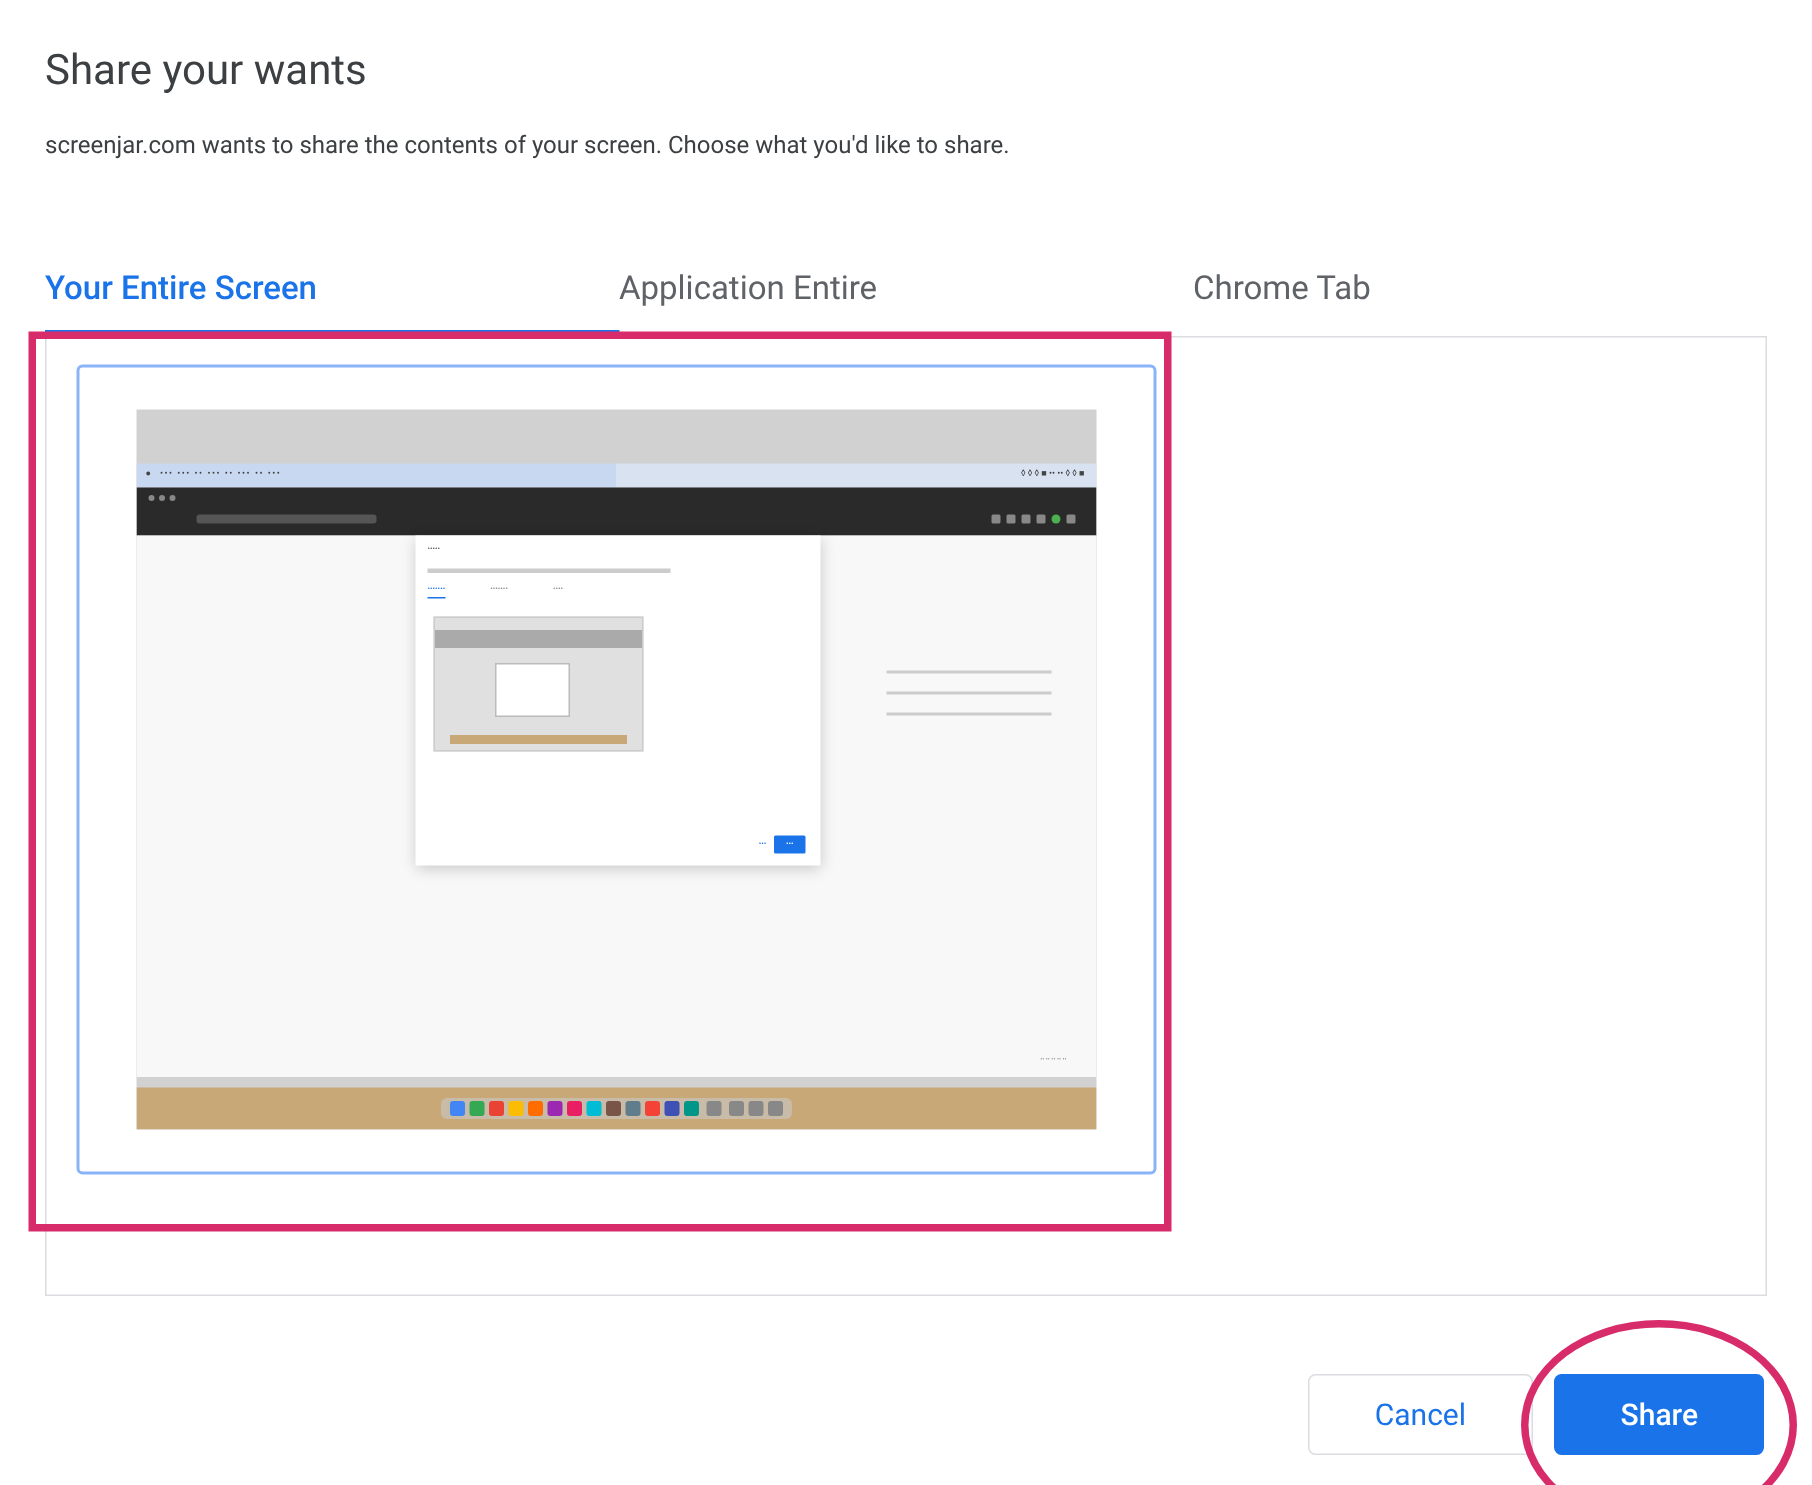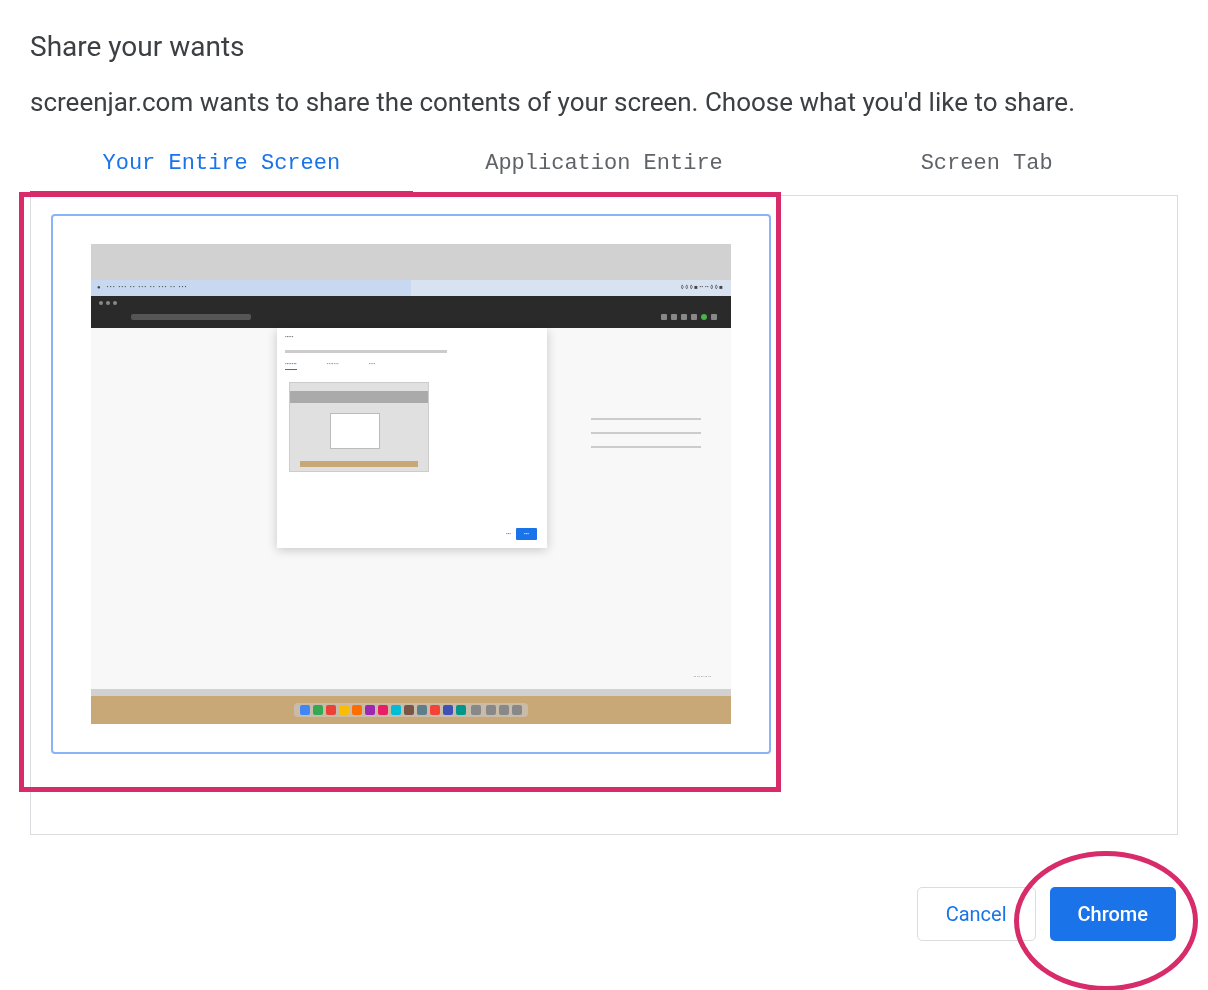--- a/index.html
+++ b/index.html
@@ -15,37 +15,36 @@
       height: 990px;
       padding: 30px;
     }
     .dialog-title {
       font-size: 28px;
       font-weight: 400;
       color: #3c4043;
       margin-bottom: 24px;
     }
     .dialog-desc {
-      font-size: 26px;
+      font-size: 16px;
       color: #3c4043;
-      margin-bottom: 24px;
+      margin-bottom: 64px;
     }
     .tabs {
       display: flex;
       border-bottom: 1px solid transparent;
     }
     .tab {
       flex: 1;
-      text-align: center;
+      text-align: left;
       font-size: 22px;
       padding: 10px 0 18px 0;
       color: #5f6368;
       cursor: pointer;
       position: relative;
-      font-family: Liberation Mono, monospace;
     }
     .tab.active {
       color: #1a73e8;
       font-weight: 500;
     }
     .tab.active::after {
       content: "";
       position: absolute;
       bottom: 0;
       left: 0;
@@ -303,21 +302,21 @@
     .button-row {
       display: flex;
       justify-content: flex-end;
       gap: 14px;
       margin-top: 52px;
       padding-right: 2px;
       position: relative;
     }
     .btn {
       font-size: 20px;
-      padding: 14px 28px;
+      padding: 14px 44px;
       border-radius: 5px;
       cursor: pointer;
       border: none;
       font-family: inherit;
     }
     .btn-cancel {
       background: #fff;
       color: #1a73e8;
       border: 1px solid #dadce0;
     }
@@ -341,21 +340,21 @@
 </head>
 <body>
 
 <h1 class="dialog-title">Share your wants</h1>
 
 <p class="dialog-desc">screenjar.com wants to share the contents of your screen. Choose what you'd like to share.</p>
 
 <div class="tabs">
   <div class="tab active">Your Entire Screen</div>
   <div class="tab">Application Entire</div>
-  <div class="tab">Screen Tab</div>
+  <div class="tab">Chrome Tab</div>
 </div>
 
 <div class="picker-panel">
   <div class="highlight-box"></div>
   <div class="screen-thumb-wrap">
     <div class="screen-thumb">
       <div class="desktop-preview">
         <div class="menubar">
           <div class="menubar-dots">● &nbsp;••• ••• •• ••• •• ••• •• •••</div>
           <div class="menubar-right">◊ ◊ ◊ ■ •• •• ◊ ◊ ■</div>
@@ -424,14 +423,14 @@
           </div>
         </div>
       </div>
     </div>
   </div>
 </div>
 
 <div class="button-row">
   <div class="share-circle"></div>
   <button class="btn btn-cancel">Cancel</button>
-  <button class="btn btn-share">Chrome</button>
+  <button class="btn btn-share">Share</button>
 </div>
 
 </body></html>

